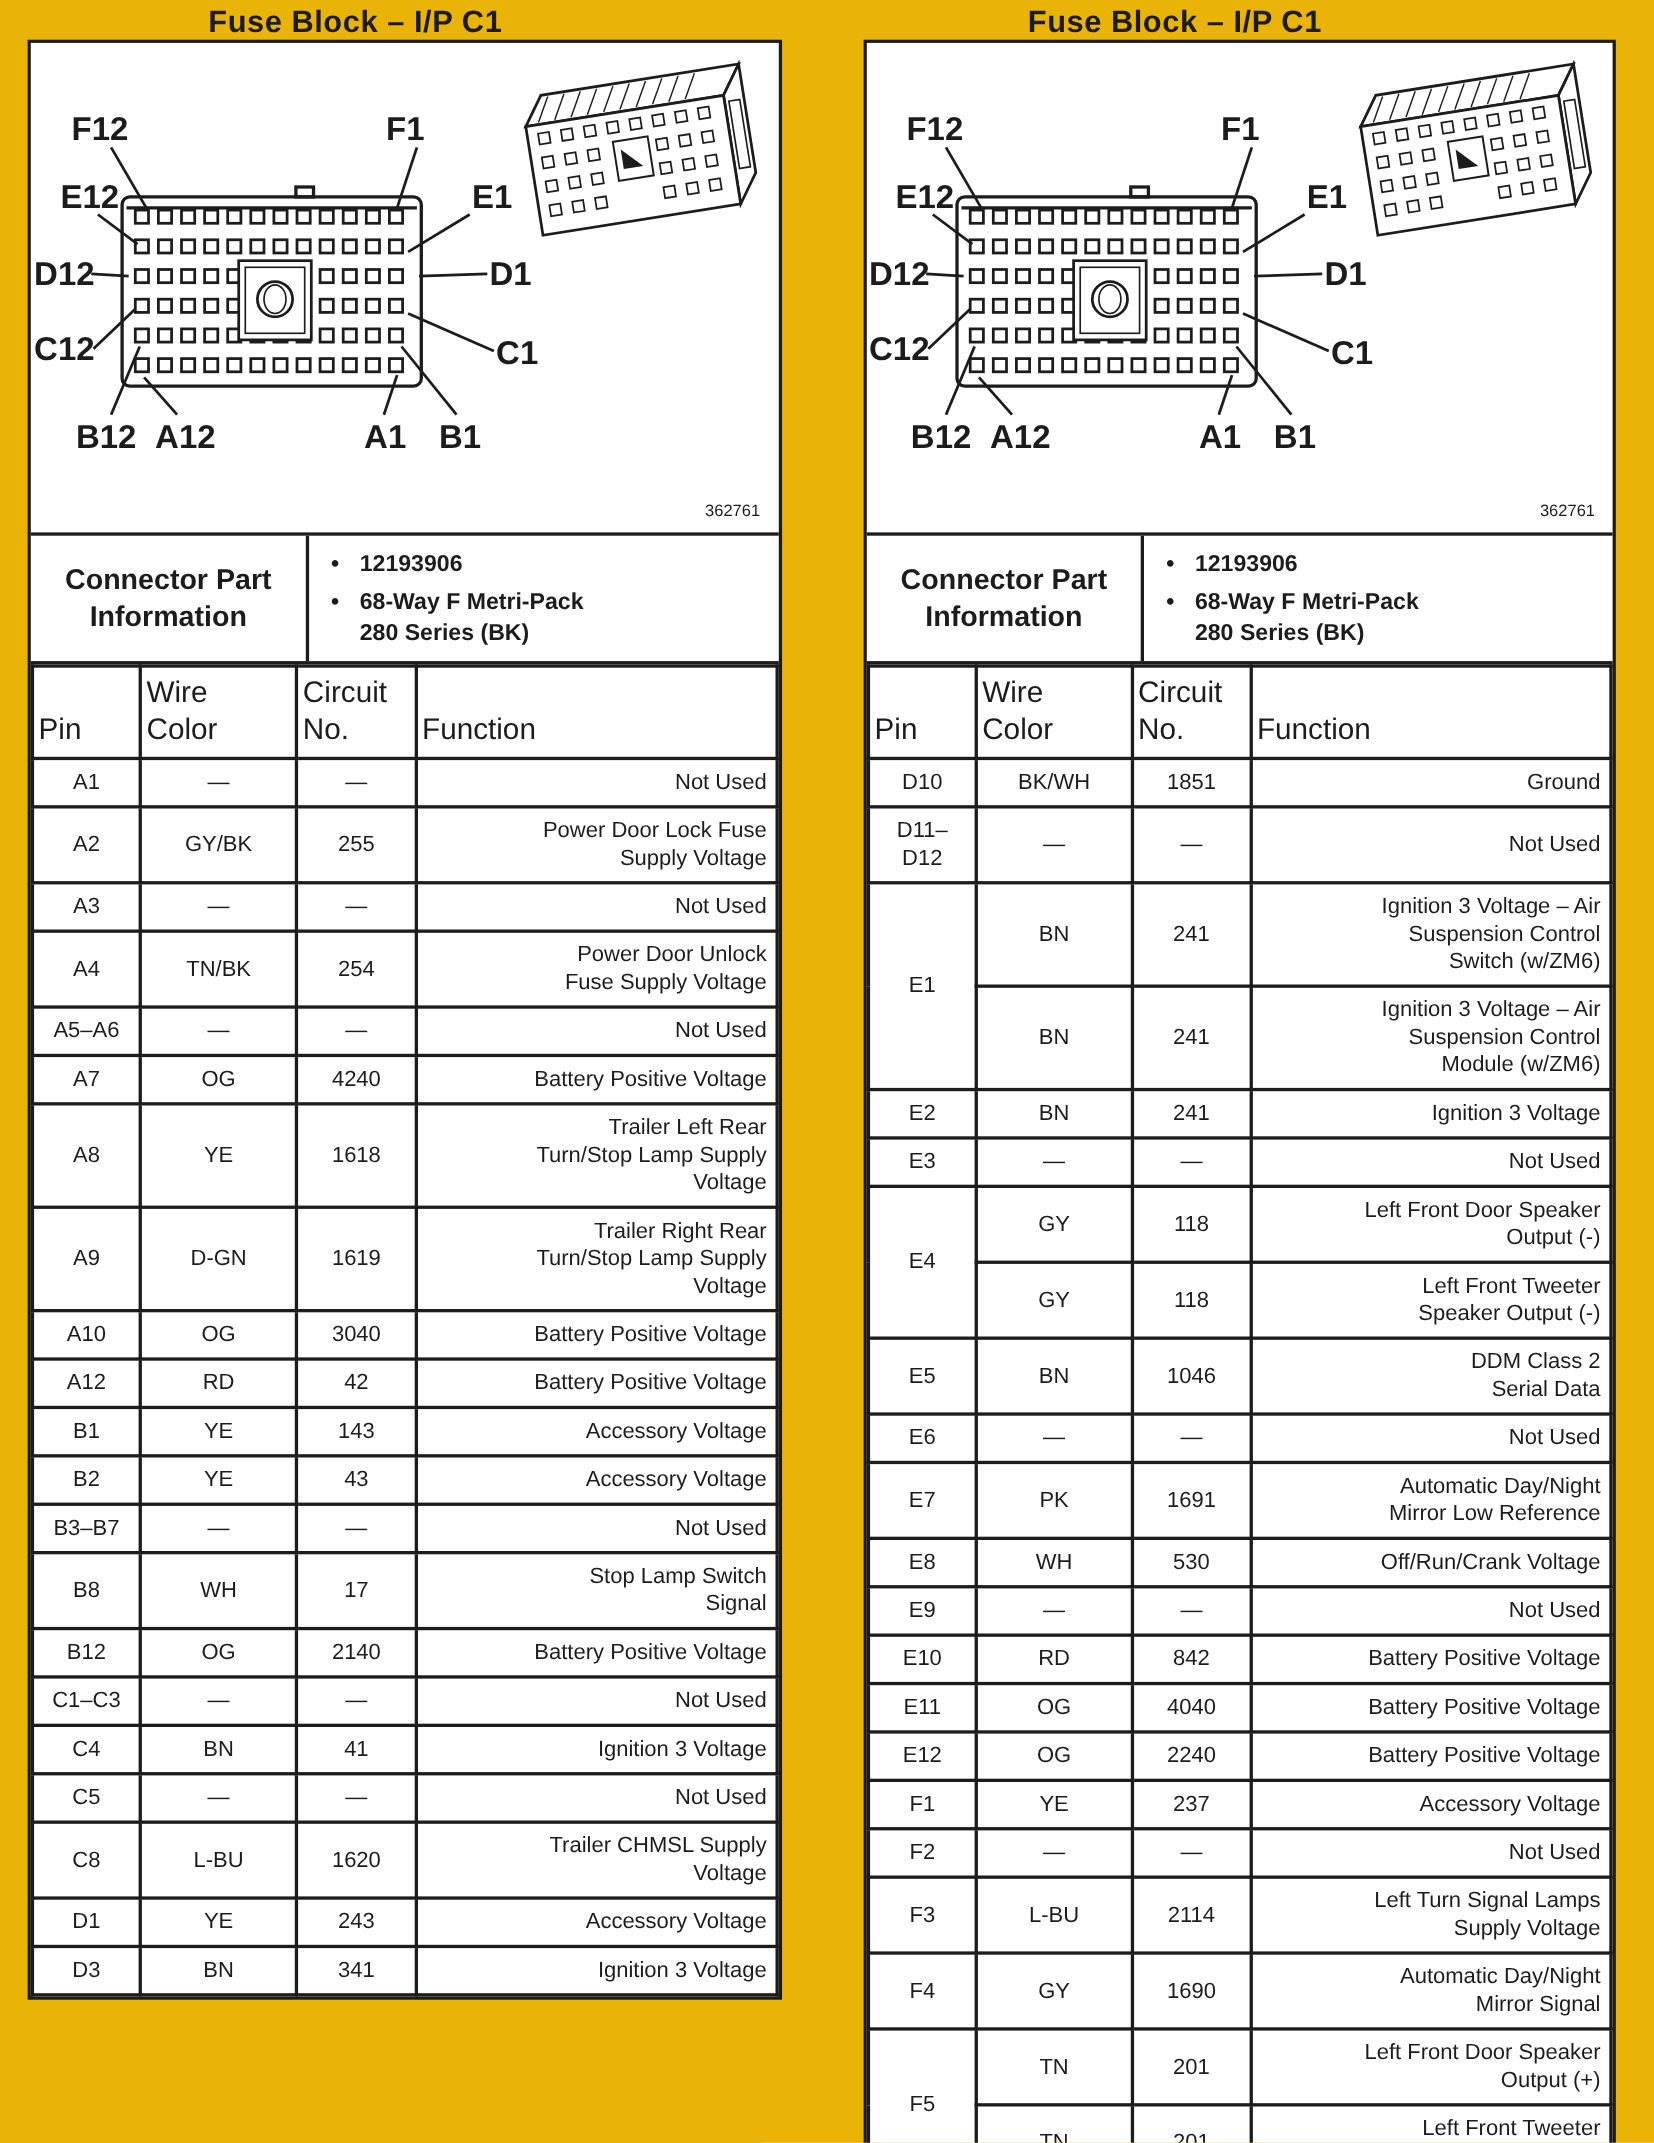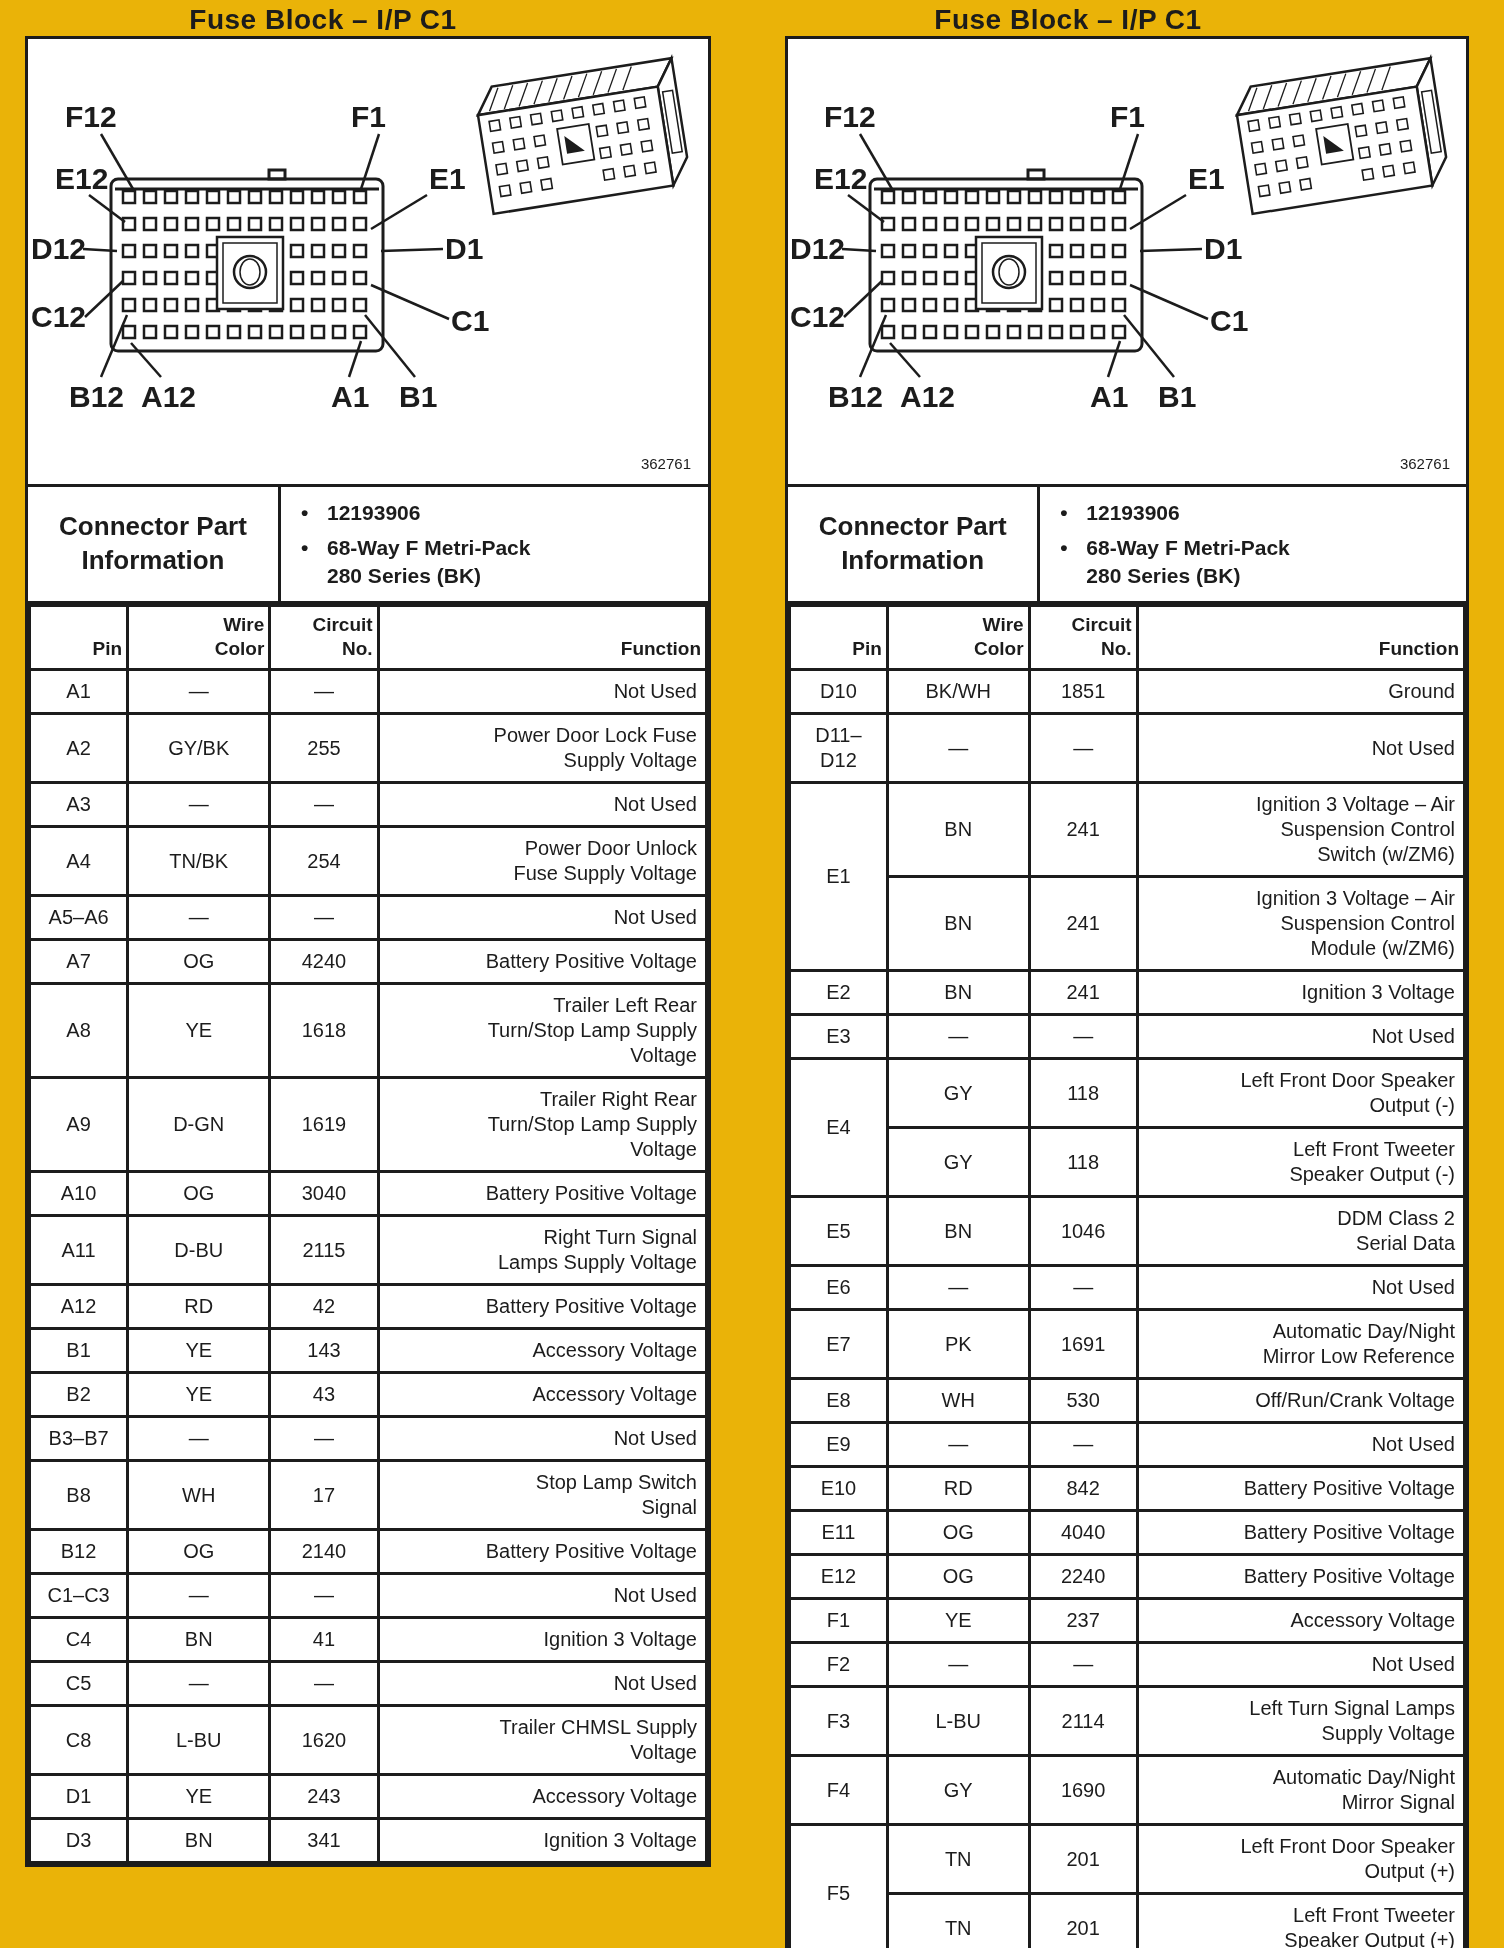--- a/index.html
+++ b/index.html
@@ -17,21 +17,21 @@
   svg text.fig{font-weight:normal;font-size:15px;}
   .cpi{display:flex;border-bottom:3px solid #1c1c1c;}
   .cpi-label{width:35%;border-right:3px solid #1c1c1c;display:flex;align-items:center;justify-content:center;
     text-align:center;font-weight:bold;font-size:26px;padding:14px 6px;white-space:pre-line;line-height:1.3;}
   .cpi-bullets{flex:1;padding:12px 8px 12px 20px;display:flex;flex-direction:column;justify-content:center;gap:8px;}
   .bullet{display:flex;font-weight:bold;font-size:21px;line-height:1.3;}
   .bullet .dot{width:26px;flex:0 0 26px;}
   .bullet .bullet-text{white-space:pre-line;}
   table.pinout{width:100%;border-collapse:collapse;table-layout:fixed;}
   table.pinout th,table.pinout td{border:3px solid #1c1c1c;white-space:pre-line;line-height:1.25;}
-  table.pinout th{font-size:19px;font-weight:bold;text-align:right;vertical-align:bottom;padding:6px 4px 8px 4px;}
+  table.pinout th{font-size:27px;font-weight:normal;text-align:left;vertical-align:bottom;padding:6px 4px 8px 4px;}
   table.pinout td{font-size:20px;padding:8px 6px;text-align:center;vertical-align:middle;}
   table.pinout td.c-func{text-align:right;padding-left:12px;padding-right:8px;}
 </style>
 </head>
 <body>
 
 <div class="page">
 
   <div class="panel-title left">Fuse Block – I/P C1</div>
   <div class="panel-title right">Fuse Block – I/P C1</div>
@@ -286,27 +286,20 @@
 Turn/Stop Lamp Supply
 Voltage</td>
           </tr>
           <tr>
             <td class="c-pin" rowspan="1">A10</td>
             <td class="c-wire">OG</td>
             <td class="c-circ">3040</td>
             <td class="c-func">Battery Positive Voltage</td>
           </tr>
           <tr>
-            <td class="c-pin" rowspan="1">A11</td>
-            <td class="c-wire">D-BU</td>
-            <td class="c-circ">2115</td>
-            <td class="c-func">Right Turn Signal
-Lamps Supply Voltage</td>
-          </tr>
-          <tr>
             <td class="c-pin" rowspan="1">A12</td>
             <td class="c-wire">RD</td>
             <td class="c-circ">42</td>
             <td class="c-func">Battery Positive Voltage</td>
           </tr>
           <tr>
             <td class="c-pin" rowspan="1">B1</td>
             <td class="c-wire">YE</td>
             <td class="c-circ">143</td>
             <td class="c-func">Accessory Voltage</td>

